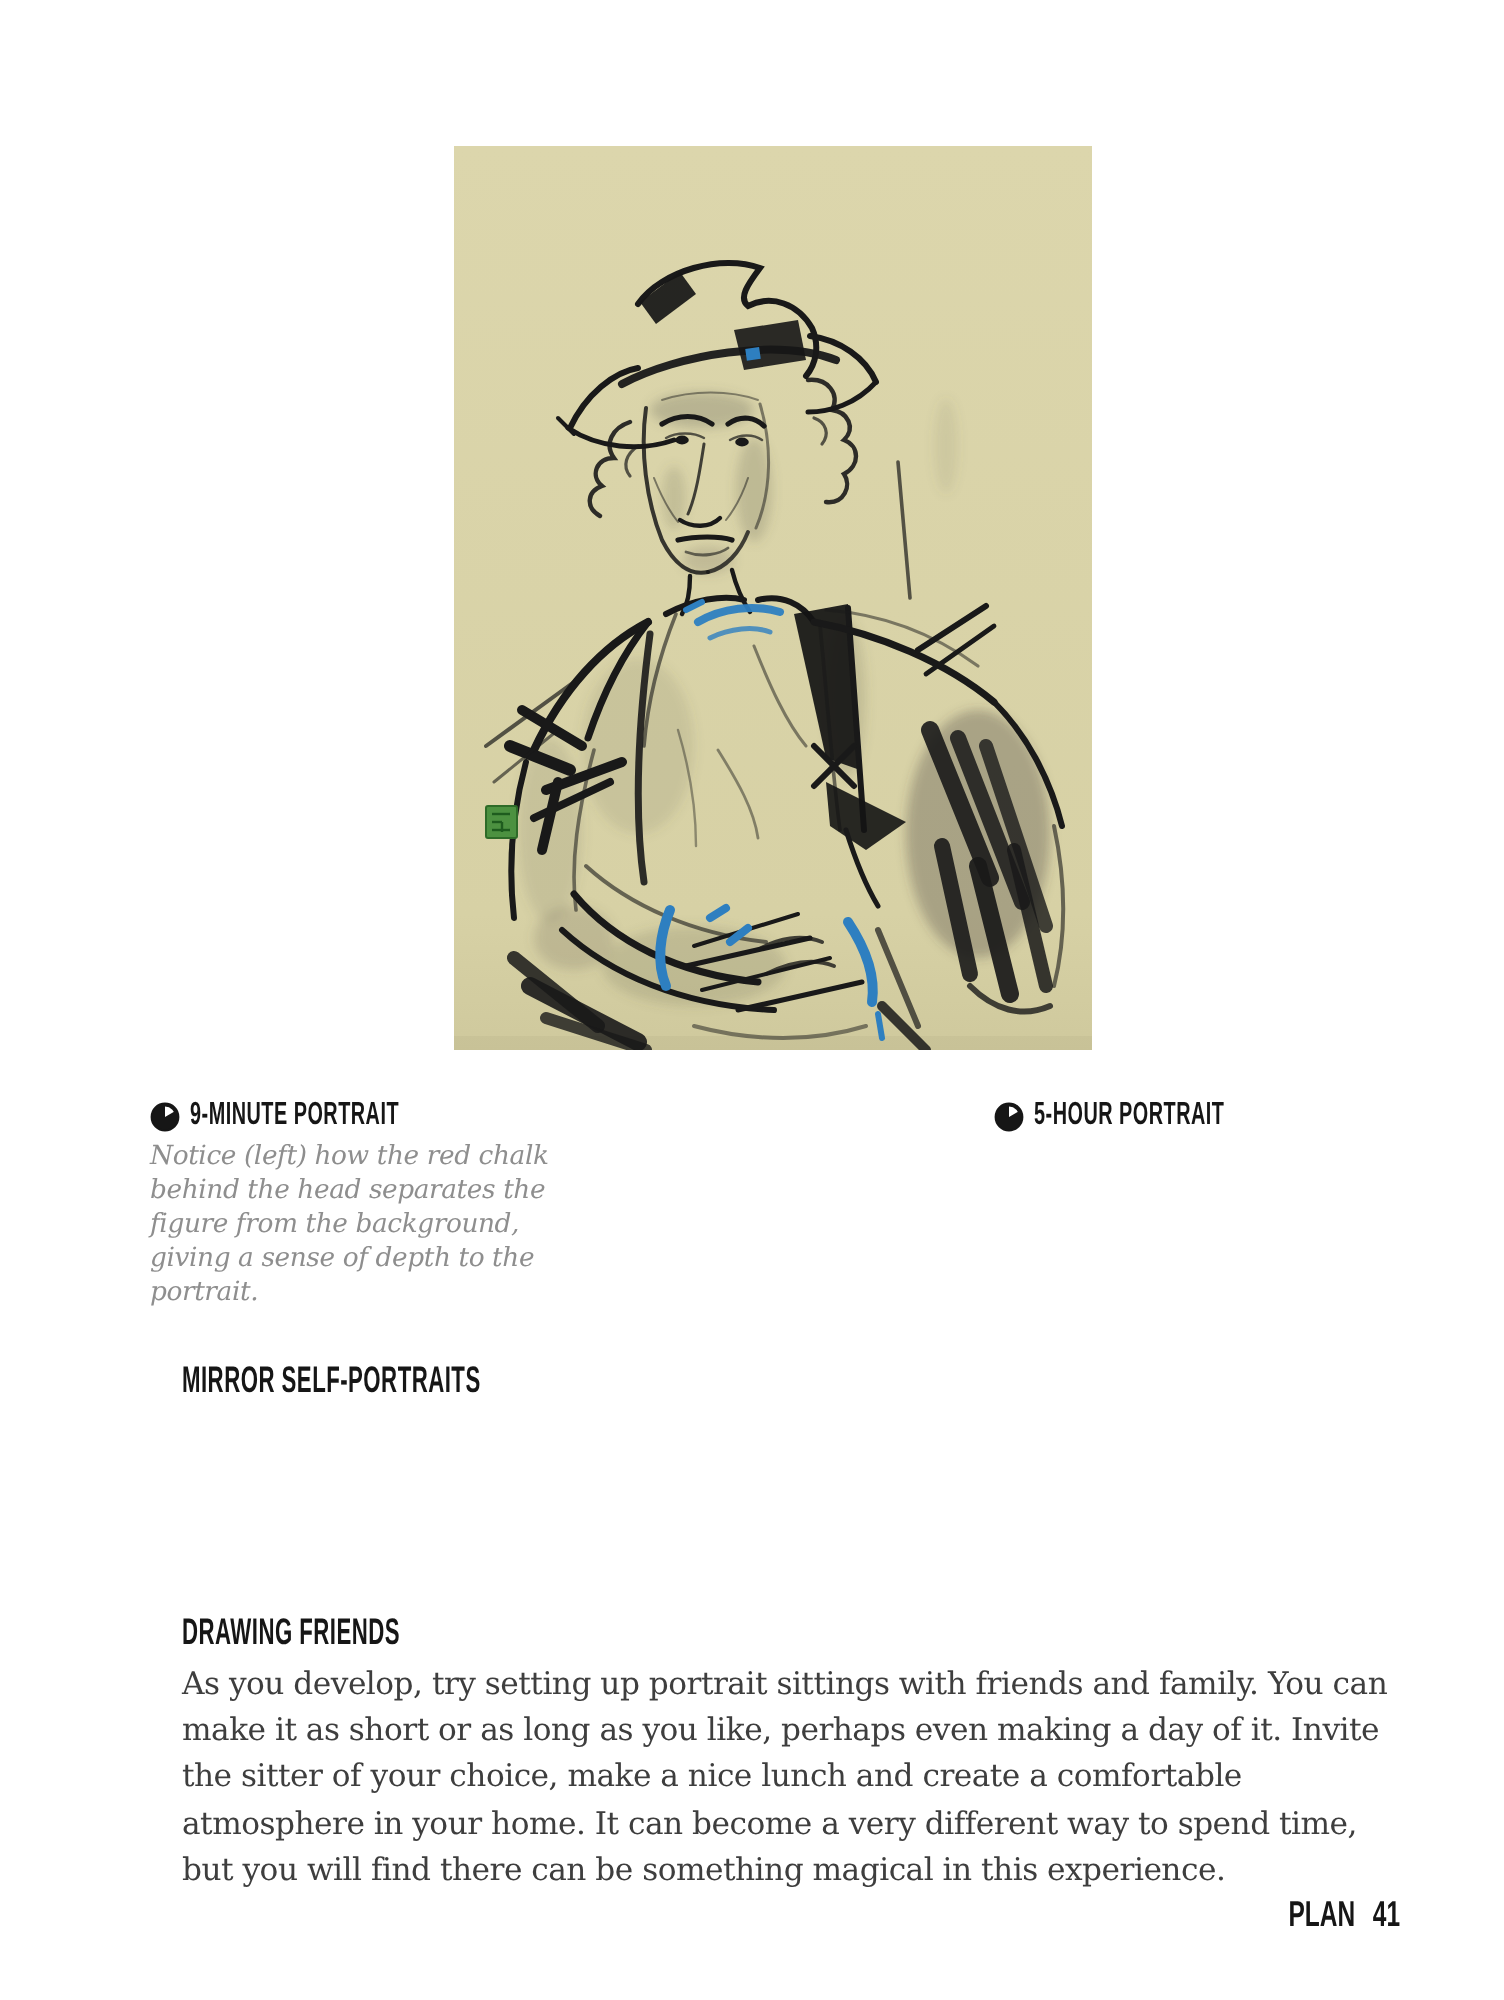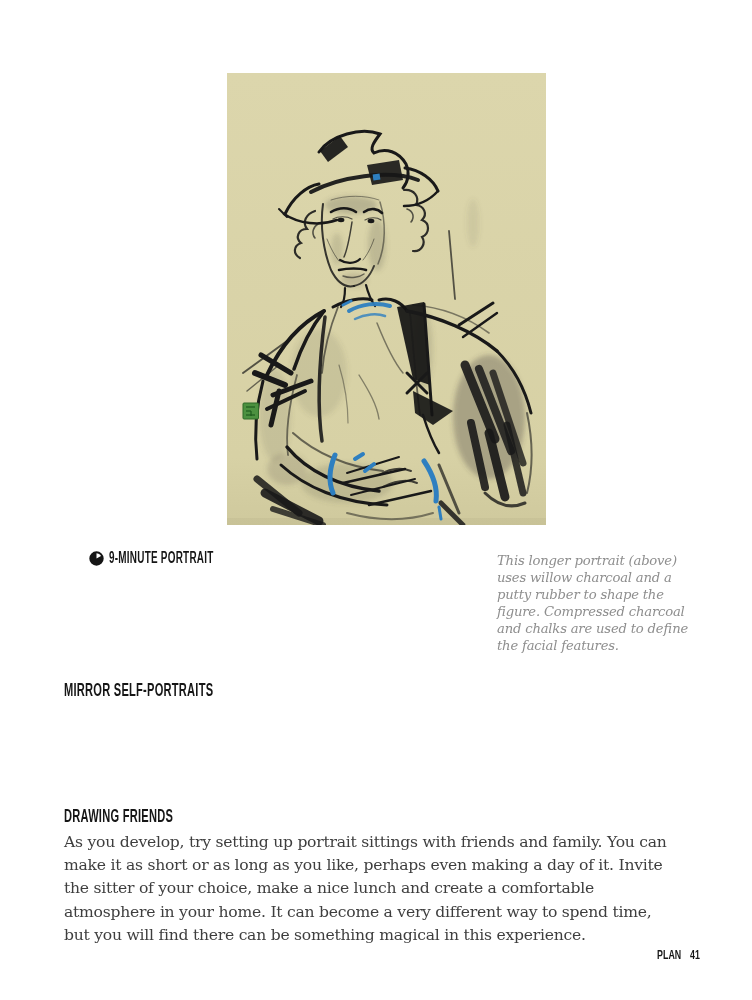--- a/index.html
+++ b/index.html
@@ -5,50 +5,50 @@
   html,body{margin:0;padding:0;}
   body{
     width:752px;height:1000px;position:relative;background:#ffffff;
     font-family:"DejaVu Serif",serif;overflow:hidden;
   }
   .page{position:absolute;inset:0;}
   .artwork{position:absolute;left:227px;top:73px;width:319px;height:452px;margin:0;}
   .artwork svg{display:block;width:100%;height:100%;}
 
   .cap{position:absolute;top:549px;}
-  .cap-left{left:89px;width:220px;}
+  .cap-left{left:75px;width:220px;}
   .cap-right{left:497px;width:210px;}
   .cap-head{display:flex;align-items:center;gap:5px;height:18px;}
   .clock{width:15px;height:15px;flex:0 0 auto;}
   .cap-title{
     font-family:"Liberation Sans",sans-serif;font-weight:bold;font-size:16px;
     letter-spacing:.4px;color:#161616;white-space:nowrap;
     display:inline-block;transform:scaleX(.62);transform-origin:0 50%;
   }
   .cap-text{
     margin:4px 0 0;font-style:italic;font-size:13.2px;line-height:16.9px;
     color:#8e8e8e;letter-spacing:-.2px;
   }
 
-  .section{position:absolute;left:64px;width:616px;}
+  .section{position:absolute;left:91px;width:616px;}
   .sec1{top:679px;}
   .sec2{top:789px;margin-top:16px;}
   .sec-title{
     margin:0;font-family:"Liberation Sans",sans-serif;font-weight:bold;
     font-size:18.5px;letter-spacing:.4px;color:#161616;white-space:nowrap;
     display:inline-block;transform:scaleX(.6);transform-origin:0 50%;
   }
   .sec-body{
     margin:4px 0 0;font-size:15.6px;line-height:23.2px;color:#3e3e3e;
     letter-spacing:-.25px;
   }
 
   .footer{
     position:absolute;top:947px;right:52px;
-    font-family:"Liberation Sans",sans-serif;font-weight:bold;font-size:13px;color:#161616;text-decoration:underline;
+    font-family:"Liberation Sans",sans-serif;font-weight:bold;font-size:18px;color:#161616;text-decoration:underline;
   }
   .footer-inner{display:inline-flex;gap:13px;transform:scaleX(.68);transform-origin:100% 50%;}
 </style>
 </head>
 <body>
 
 <div class="page">
 
   <figure class="artwork">
     <svg viewBox="0 0 319 452" xmlns="http://www.w3.org/2000/svg">
@@ -201,24 +201,31 @@
   </figure>
 
   <div class="cap cap-left">
     <div class="cap-head">
       <svg class="clock" viewBox="0 0 15 15">
         <circle cx="7.5" cy="7.5" r="6.2" fill="none" stroke="#161616" stroke-width="2"></circle>
         <path d="M7.5,7.5 L7.5,1.3 A6.2,6.2 0 1 0 12.87,4.4 Z" fill="#161616"></path>
       </svg>
       <span class="cap-title">9-MINUTE PORTRAIT</span>
     </div>
+    <p class="cap-text">Notice (left) how the red chalk behind the head separates the figure from the background, giving a sense of depth to the portrait.</p>
   </div>
 
   <div class="cap cap-right">
-    <p class="cap-text">This longer portrait (above) uses willow charcoal and a putty rubber to shape the figure. Compressed charcoal and chalks are used to define the facial features.</p>
+    <div class="cap-head">
+      <svg class="clock" viewBox="0 0 15 15">
+        <circle cx="7.5" cy="7.5" r="6.2" fill="none" stroke="#161616" stroke-width="2"></circle>
+        <path d="M7.5,7.5 L7.5,1.3 A6.2,6.2 0 1 0 12.87,4.4 Z" fill="#161616"></path>
+      </svg>
+      <span class="cap-title">5-HOUR PORTRAIT</span>
+    </div>
   </div>
 
   <section class="section sec1">
     <h2 class="sec-title">MIRROR SELF-PORTRAITS</h2>
   </section>
 
   <section class="section sec2">
     <h2 class="sec-title">DRAWING FRIENDS</h2>
     <p class="sec-body">As you develop, try setting up portrait sittings with friends and family. You can make it as short or as long as you like, perhaps even making a day of it. Invite the sitter of your choice, make a nice lunch and create a comfortable atmosphere in your home. It can become a very different way to spend time, but you will find there can be something magical in this experience.</p>
   </section>

